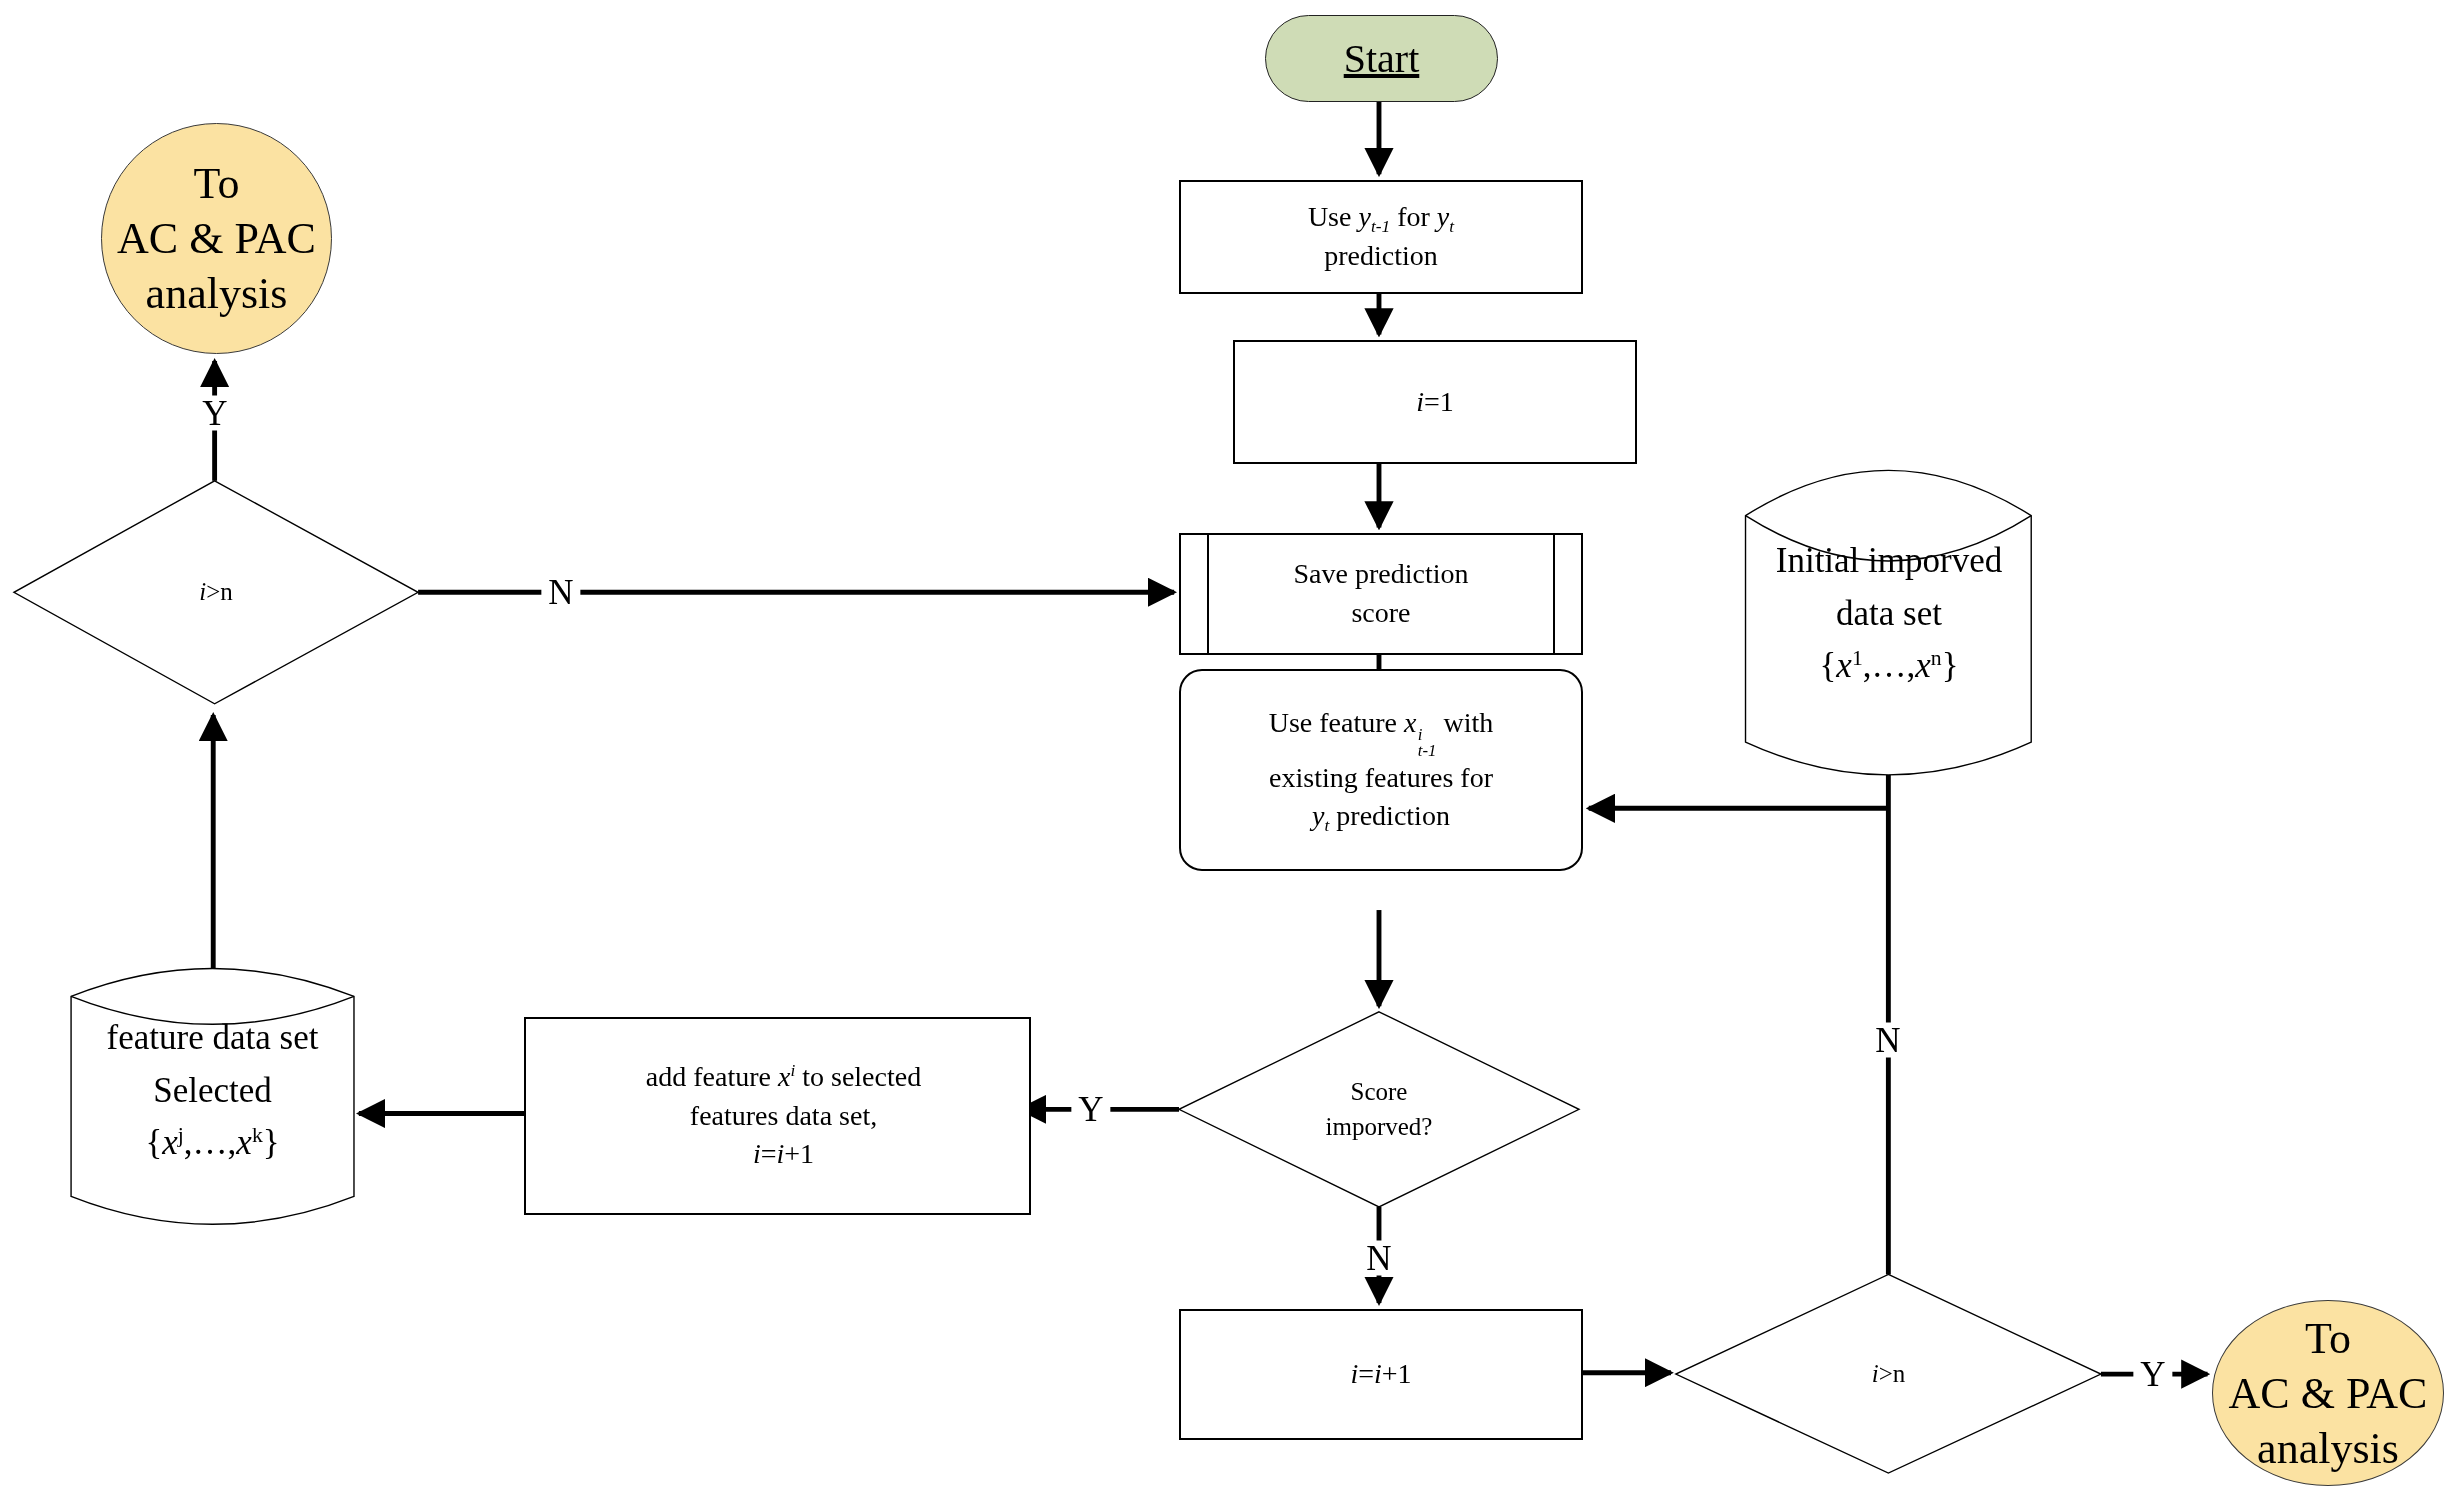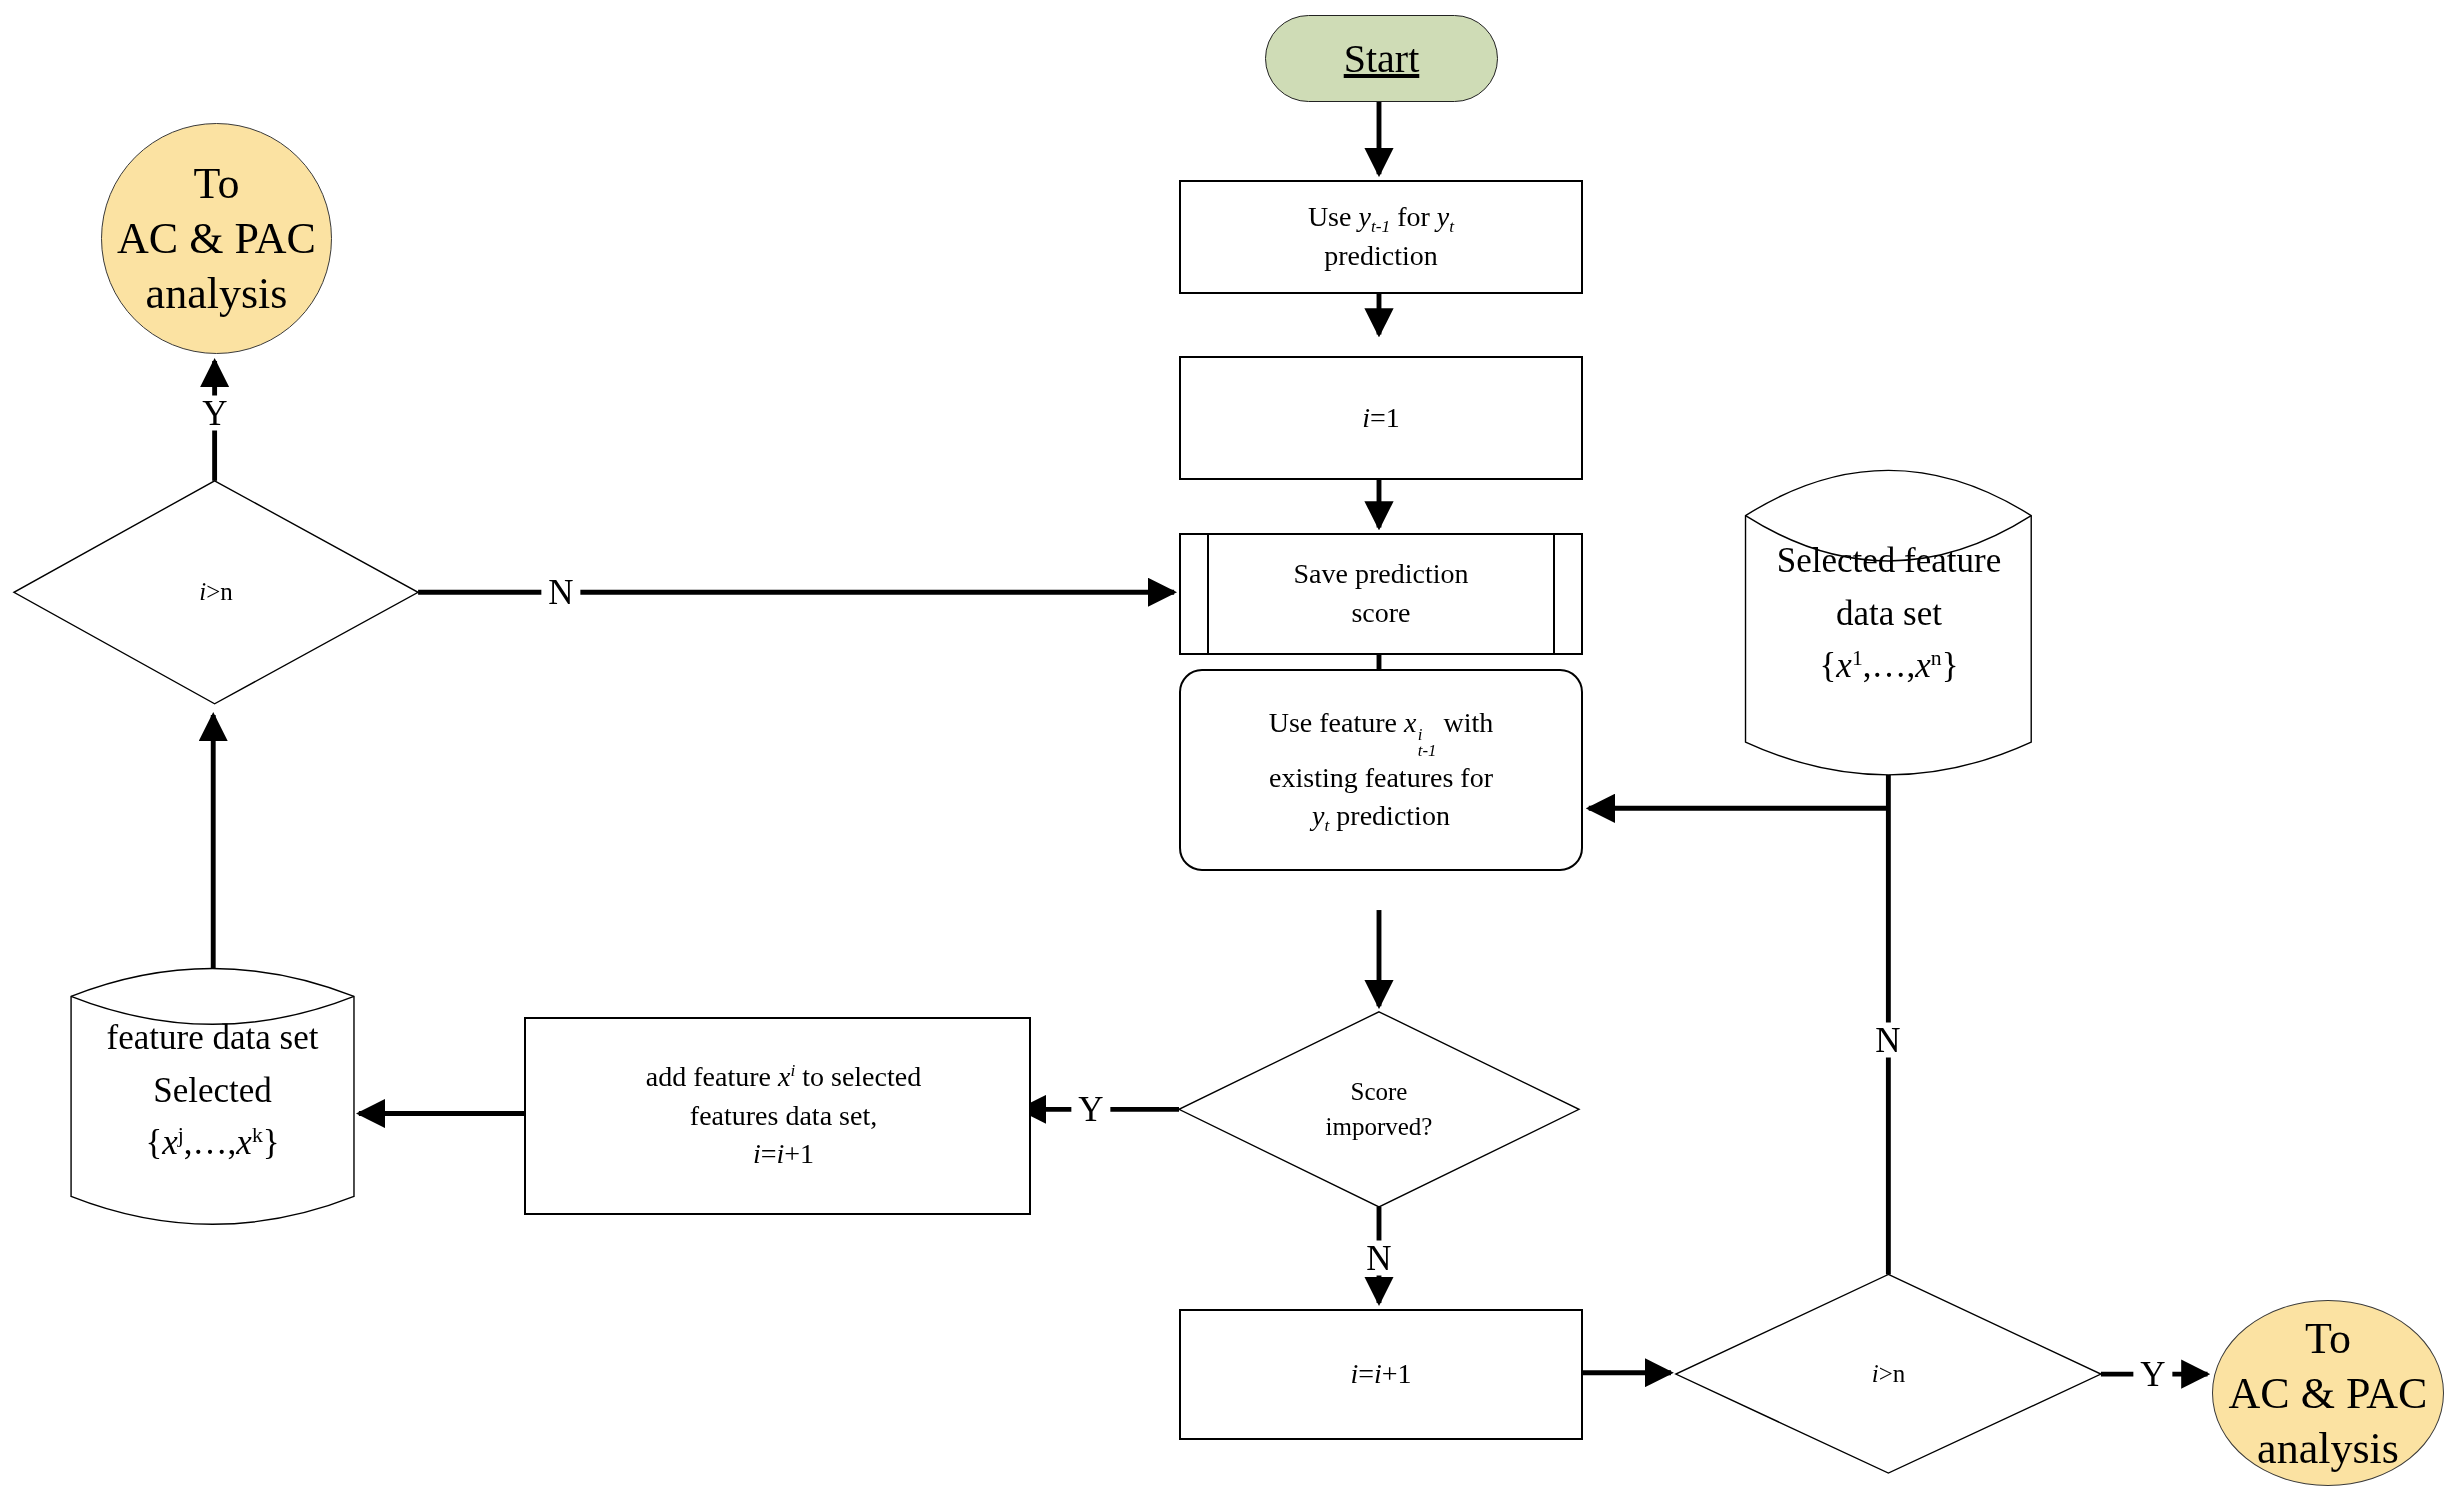--- a/index.html
+++ b/index.html
@@ -79,21 +79,21 @@
 
   <div class="node stadium" style="left: 1265px; top: 15.3px; width: 231px; height: 85px; background-color: rgb(207, 220, 182);">
     <span>Start</span>
   </div>
 
   <div class="node rect" style="left:1179px;top:180px;width:400px;height:110px;">
       <div class="tline"><span>Use </span><span class="it">y</span><sub class="it">t-1</sub><span> for </span><span class="it">y</span><sub class="it">t</sub></div>
       <div class="tline"><span>prediction</span></div>
     </div>
 
-  <div class="node rect" style="left:1179px;top:340px;width:400px;height:120px;margin-top:16px;">
+  <div class="node rect" style="left:1233px;top:340px;width:400px;height:120px;">
       <div class="tline"><span class="it">i</span><span>=1</span></div>
     </div>
 
   <div class="node rect" style="left:1179px;top:533px;width:400px;height:118px;">
     <div class="predef-bar" style="left:26px;"></div>
     <div class="predef-bar" style="right:26px;"></div>
     <div>
         <div class="tline"><span>Save prediction</span></div>
         <div class="tline"><span>score</span></div>
       </div>
@@ -137,21 +137,21 @@
       <div class="tline"><span>analysis</span></div>
     </div>
 
   <div class="node terminal" style="left: 2212px; top: 1300px; width: 230px; height: 184px; background-color: rgb(251, 226, 162);">
       <div class="tline"><span>To</span></div>
       <div class="tline"><span>AC &amp; PAC</span></div>
       <div class="tline"><span>analysis</span></div>
     </div>
 
   <div class="cyl-label" style="left:1746px;top:535px;width:286px;">
-      <div class="tline"><span>Selected feature</span></div>
+      <div class="tline"><span>Initial imporved</span></div>
       <div class="tline"><span>data set</span></div>
       <div class="tline"><span>{</span><span class="it">x</span><sup>1</sup><span>,…,</span><span class="it">x</span><sup>n</sup><span>}</span></div>
     </div>
 
   <div class="cyl-label" style="left:71px;top:1012px;width:283px;">
       <div class="tline"><span>feature data set</span></div>
       <div class="tline"><span>Selected</span></div>
       <div class="tline"><span>{</span><span class="it">x</span><sup>j</sup><span>,…,</span><span class="it">x</span><sup>k</sup><span>}</span></div>
     </div>
 

